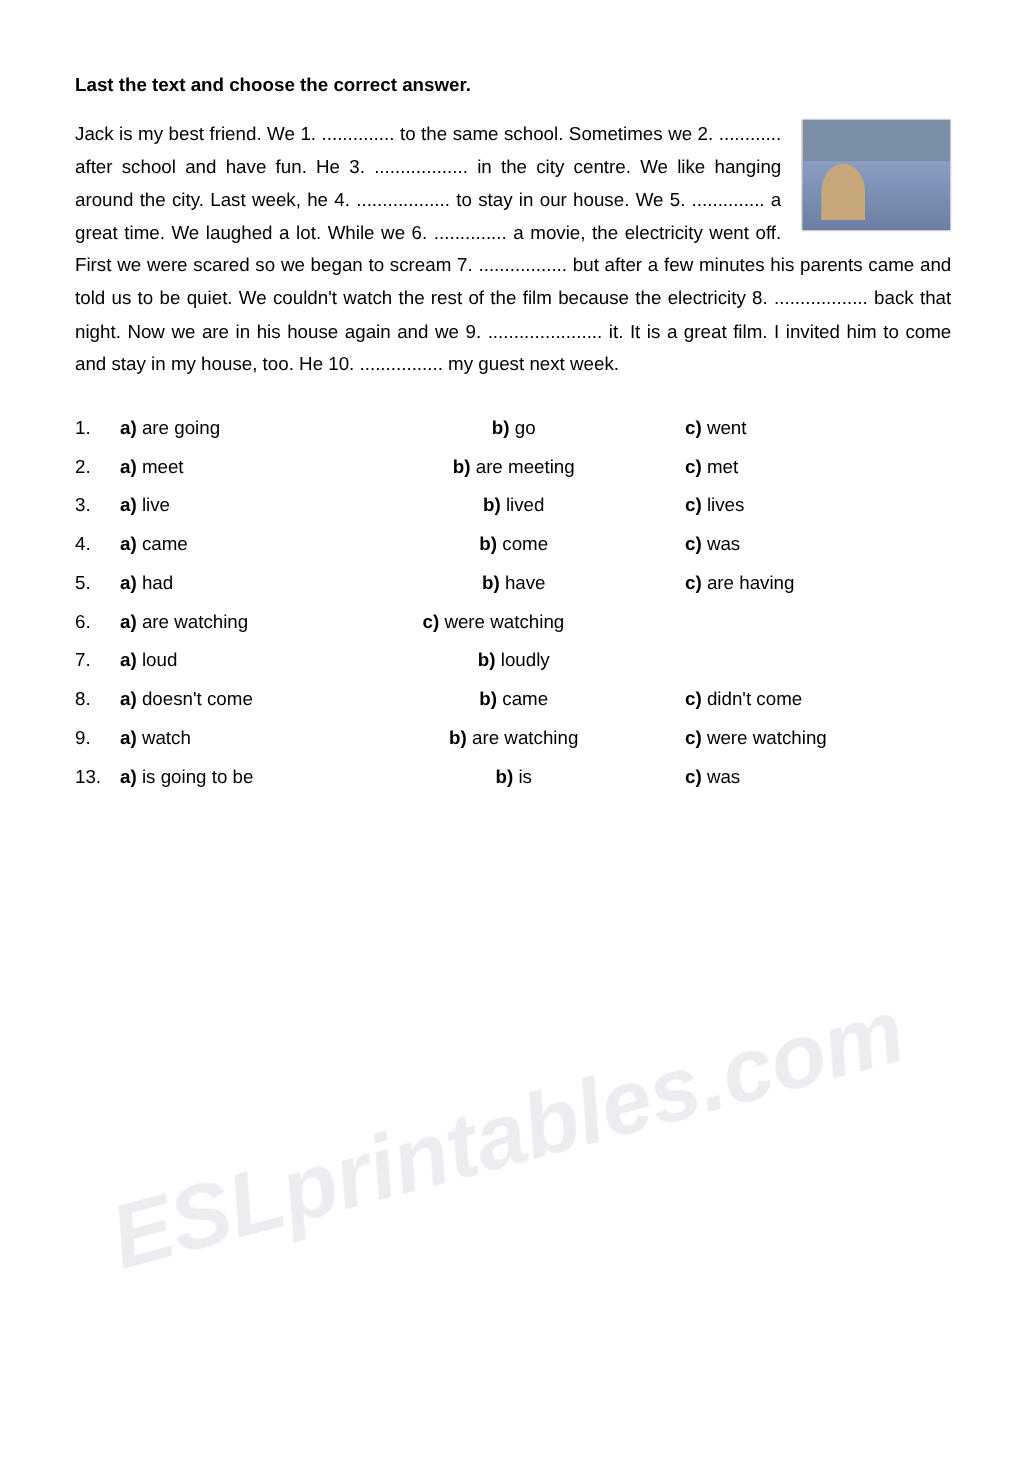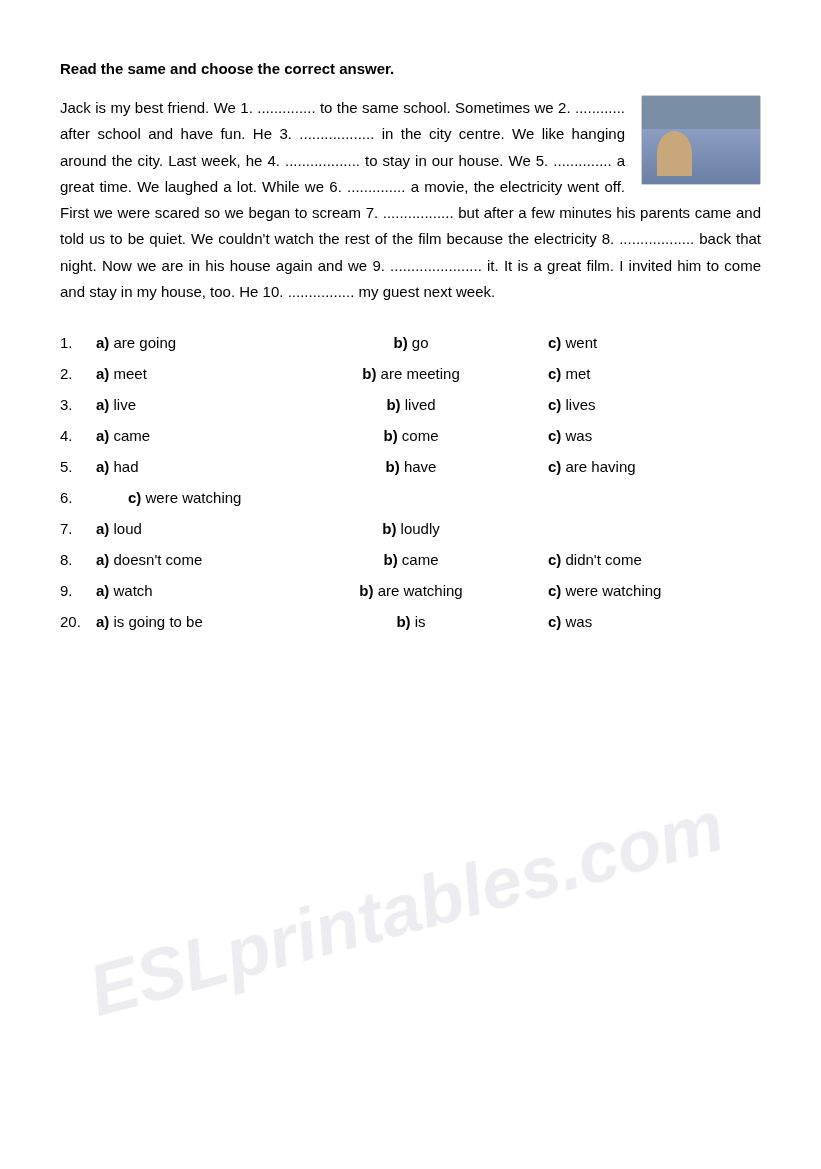--- a/index.html
+++ b/index.html
@@ -116,21 +116,21 @@
       color: rgba(180, 180, 200, 0.25);
       transform: rotate(-15deg);
       pointer-events: none;
       font-style: italic;
       white-space: nowrap;
     }
   </style>
 </head>
 <body>
 
-<div class="title">Read the same and choose the correct answer.</div>
+<div class="title">Last the text and choose the correct answer.</div>
 
 <div class="passage">
   <div class="image-wrap">
     <div class="photo-placeholder">
       
       <svg width="120" height="90" viewBox="0 0 120 90" xmlns="http://www.w3.org/2000/svg">
         <rect width="120" height="90" fill="#7a8fa6"></rect>
         <rect y="50" width="120" height="40" fill="#5a6e85" rx="4"></rect>
 
         <rect x="5" y="42" width="110" height="12" fill="#8b7355" rx="3"></rect>
@@ -175,40 +175,41 @@
       <span class="answer-col-c"><span class="label-bold">c)</span>  was</span>
     </div>
     <div class="answer-row">
       <span class="answer-num">5.</span>
       <span class="answer-col-a"><span class="label-bold">a)</span>  had</span>
       <span class="answer-col-b"><span class="label-bold">b)</span>  have</span>
       <span class="answer-col-c"><span class="label-bold">c)</span>  are having</span>
     </div>
     <div class="answer-row">
       <span class="answer-num">6.</span>
+      <span class="answer-col-a"><span class="label-bold">a)</span>  are watching</span>
       <span class="answer-col-c"><span class="label-bold">c)</span>  were watching</span>
     </div>
     <div class="answer-row">
       <span class="answer-num">7.</span>
       <span class="answer-col-a"><span class="label-bold">a)</span>  loud</span>
       <span class="answer-col-b"><span class="label-bold">b)</span>  loudly</span>
     </div>
     <div class="answer-row">
       <span class="answer-num">8.</span>
       <span class="answer-col-a"><span class="label-bold">a)</span>  doesn't come</span>
       <span class="answer-col-b"><span class="label-bold">b)</span>  came</span>
       <span class="answer-col-c"><span class="label-bold">c)</span>  didn't come</span>
     </div>
     <div class="answer-row">
       <span class="answer-num">9.</span>
       <span class="answer-col-a"><span class="label-bold">a)</span>  watch</span>
       <span class="answer-col-b"><span class="label-bold">b)</span>  are watching</span>
       <span class="answer-col-c"><span class="label-bold">c)</span>  were watching</span>
     </div>
     <div class="answer-row">
-      <span class="answer-num">20.</span>
+      <span class="answer-num">13.</span>
       <span class="answer-col-a"><span class="label-bold">a)</span>  is going to be</span>
       <span class="answer-col-b"><span class="label-bold">b)</span>  is</span>
       <span class="answer-col-c"><span class="label-bold">c)</span>  was</span>
     </div>
   </div>
 
 <div class="watermark">ESLprintables.com</div>
 
 </body></html>

